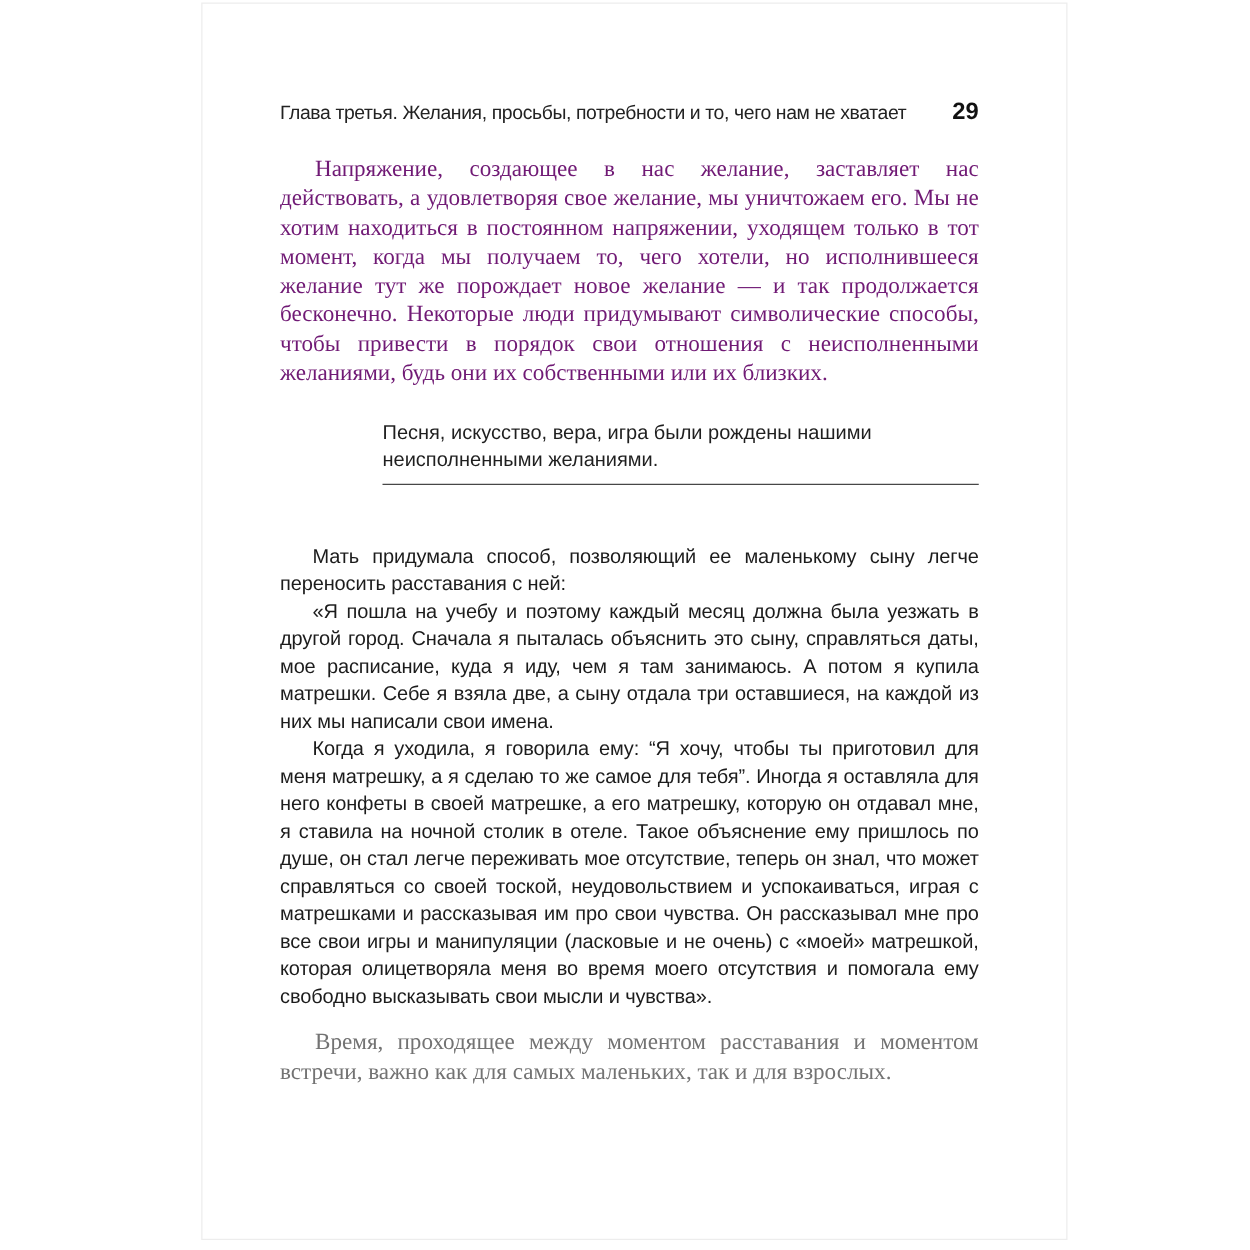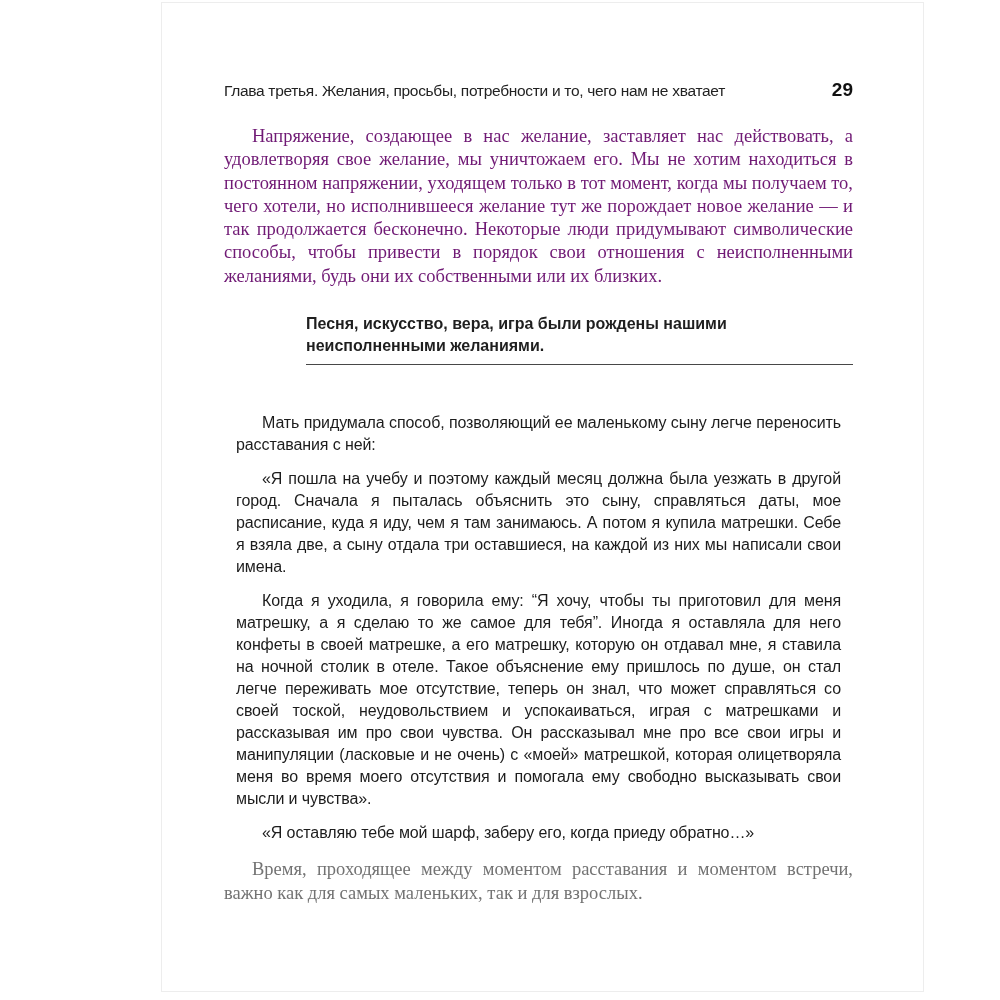--- a/index.html
+++ b/index.html
@@ -8,21 +8,21 @@
     background: #ffffff;
     width: 1000px;
     height: 1000px;
     position: relative;
     -webkit-font-smoothing: antialiased;
   }
   .book-page {
     position: absolute;
     left: 161px;
     top: 2px;
-    width: 763px;
+    width: 693px;
     height: 990px;
     box-sizing: border-box;
     background: #ffffff;
     border: 1px solid #ededed;
     padding: 76px 70px 0 62px;
     overflow: hidden;
   }
   .running-header {
     display: flex;
     justify-content: space-between;
@@ -54,33 +54,32 @@
     margin: 25px 0 0 82px;
     border-bottom: 1px solid #474747;
     padding-bottom: 7px;
   }
   .pullquote-text {
     font-family: "Liberation Sans", sans-serif;
     font-size: 16px;
     line-height: 22px;
     color: #1f1f1f;
     text-align: left;
-    font-weight: bold;
   }
   .body-block {
     margin-top: 47px;
     font-family: "Liberation Sans", sans-serif;
     font-size: 16px;
     letter-spacing: -0.1px;
     line-height: 22px;
     color: #1c1c1c;
     text-align: justify;
   }
   .body-block p {
-    margin: 12px;
+    margin: 0;
     text-indent: 26px;
   }
   .closing-paragraph {
     margin: 14px 0 0 0;
     font-family: "Liberation Serif", "DejaVu Serif", serif;
     font-size: 18.5px;
     line-height: 23.5px;
     color: #737373;
     text-align: justify;
     text-indent: 28px;
@@ -99,18 +98,17 @@
   <p class="intro-paragraph">Напряжение, создающее в нас желание, заставляет нас действовать, а удовлетворяя свое желание, мы уничтожаем его. Мы не хотим находиться в постоянном напряжении, уходящем только в тот момент, когда мы получаем то, чего хотели, но исполнившееся желание тут же порождает новое желание — и так продолжается бесконечно. Некоторые люди придумывают символические способы, чтобы привести в порядок свои отношения с неисполненными желаниями, будь они их собственными или их близких.</p>
 
   <div class="pullquote-block">
     <div class="pullquote-text">Песня, искусство, вера, игра были рождены нашими неисполненными желаниями.</div>
   </div>
 
   <div class="body-block">
     <p>Мать придумала способ, позволяющий ее маленькому сыну легче переносить расставания с ней:</p>
     <p>«Я пошла на учебу и поэтому каждый месяц должна была уезжать в другой город. Сначала я пыталась объяснить это сыну, справляться даты, мое расписание, куда я иду, чем я там занимаюсь. А потом я купила матрешки. Себе я взяла две, а сыну отдала три оставшиеся, на каждой из них мы написали свои имена.</p>
     <p>Когда я уходила, я говорила ему: “Я хочу, чтобы ты приготовил для меня матрешку, а я сделаю то же самое для тебя”. Иногда я оставляла для него конфеты в своей матрешке, а его матрешку, которую он отдавал мне, я ставила на ночной столик в отеле. Такое объяснение ему пришлось по душе, он стал легче переживать мое отсутствие, теперь он знал, что может справляться со своей тоской, неудовольствием и успокаиваться, играя с матрешками и рассказывая им про свои чувства. Он рассказывал мне про все свои игры и манипуляции (ласковые и не очень) с «моей» матрешкой, которая олицетворяла меня во время моего отсутствия и помогала ему свободно высказывать свои мысли и чувства».</p>
-    <p>«Я оставляю тебе мой шарф, заберу его, когда приеду обратно…»</p>
   </div>
 
   <p class="closing-paragraph">Время, проходящее между моментом расставания и моментом встречи, важно как для самых маленьких, так и для взрослых.</p>
 
 </div>
 
 </body></html>

